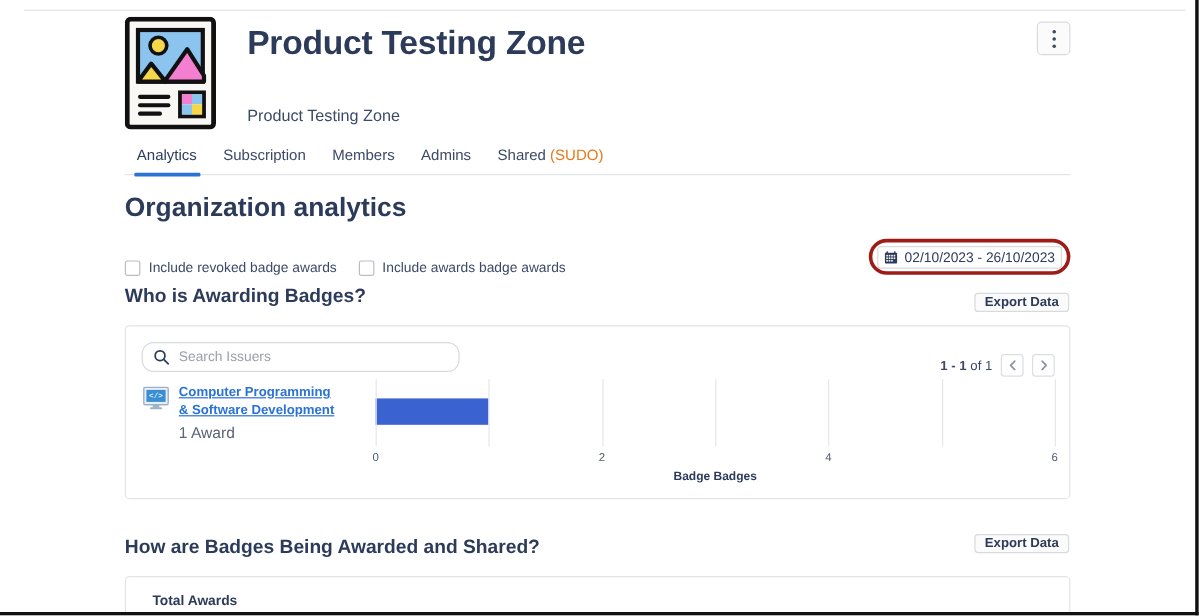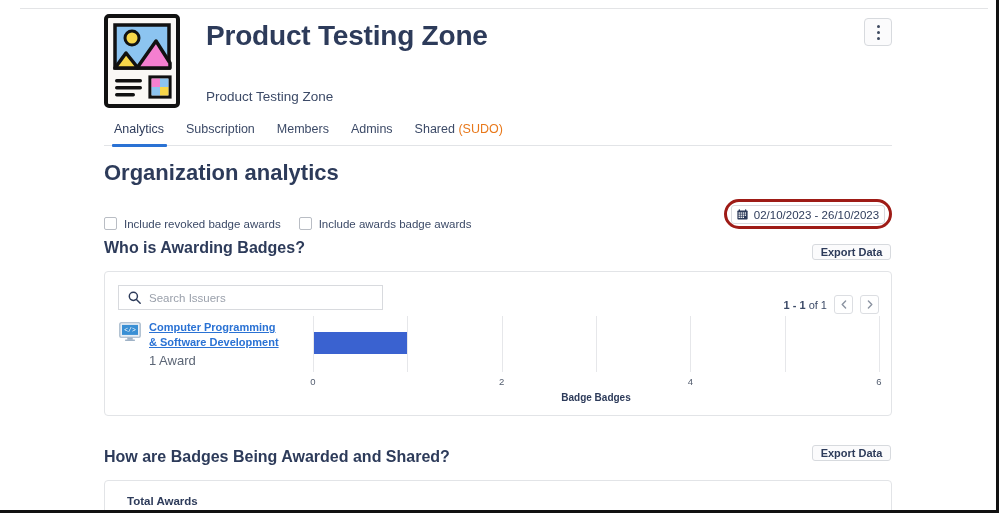--- a/index.html
+++ b/index.html
@@ -115,21 +115,21 @@
 
   
   .card {
     position: absolute; background: #fff;
     border: 1px solid #e2e4e7; border-radius: 4px;
   }
   .card-issuers { left: 104px; top: 271px; width: 788px; height: 145px; }
 
   .search-box {
     position: absolute; left: 13px; top: 13px; width: 265px; height: 25px;
-    border: 1px solid #d8dade; border-radius: 0; background: #fff;
+    border: 1px solid #d8dade; border-radius: 10px; background: #fff;
     display: flex; align-items: center; padding: 0 9px; cursor: text;
   }
   .search-ph { font-size: 11.5px; color: #9aa0ab; margin-left: 8px; }
 
   .pager {
     position: absolute; right: 12px; top: 13px;
     display: flex; align-items: center; gap: 7px; margin-top: 10px;
   }
   .pager-text { font-size: 11px; color: #3c4a67; white-space: nowrap; }
   .pager-text b { font-weight: bold; }

